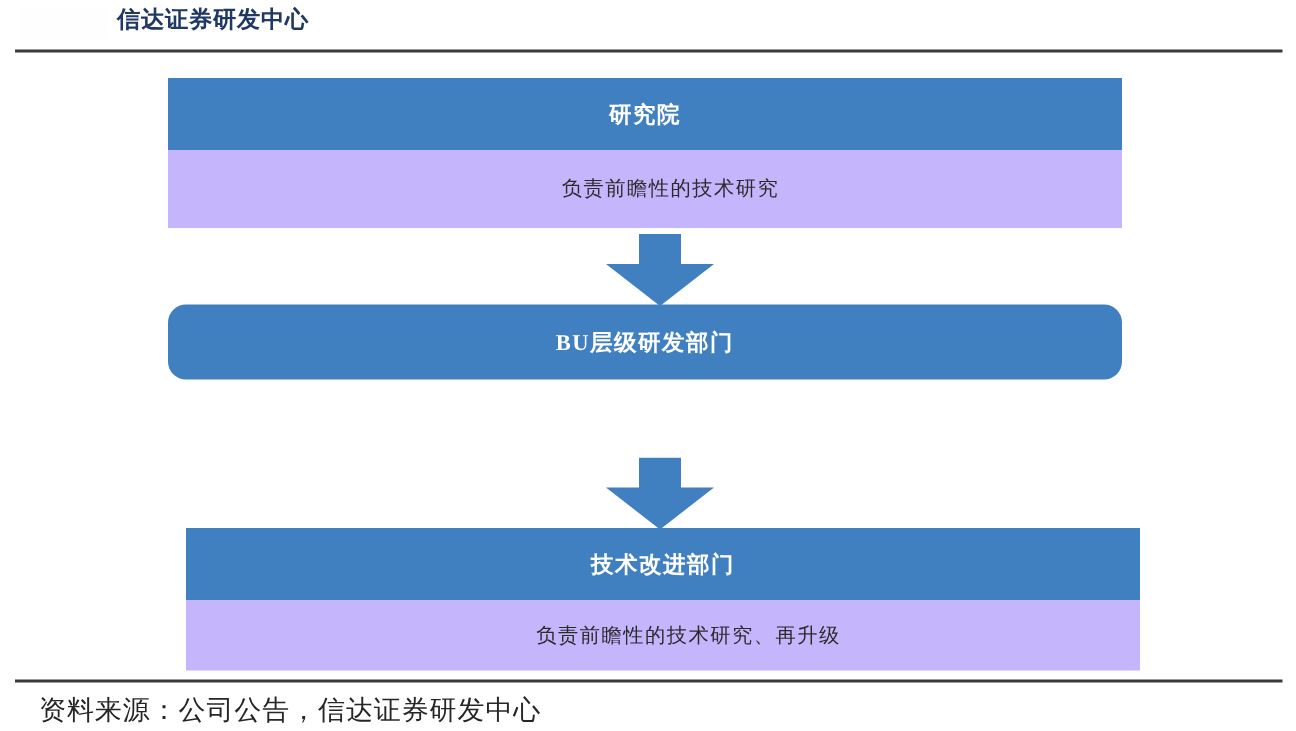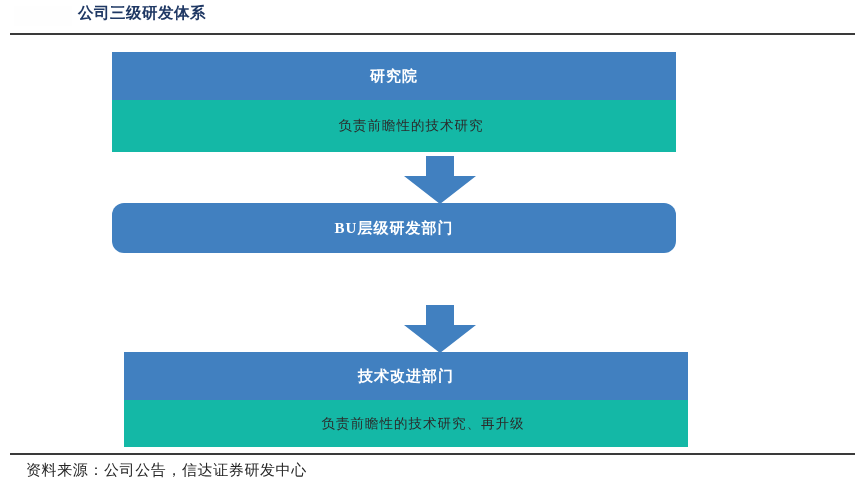--- a/index.html
+++ b/index.html
@@ -47,36 +47,36 @@
 
   
   #flow-diagram {
     position: absolute;
     left: 0; top: 36px;
     width: 864px; height: 414px;
   }
   .flow-box {
     position: absolute;
     left: 112px;
-    width: 564px;
+    width: 636px;
   }
   .flow-box-header {
     background: #4180c0;
     color: #ffffff;
     font-size: 15px;
     font-weight: bold;
     letter-spacing: 1px;
     display: flex;
     align-items: center;
     justify-content: center;
     box-sizing: border-box;
     font-family: "Liberation Serif", "DejaVu Serif", serif;
   }
   .flow-box-body {
-    background: #14b8a6;
+    background: #c4b5fd;
     color: #2b2b2b;
     font-size: 13.5px;
     letter-spacing: 1px;
     display: flex;
     align-items: center;
     justify-content: center;
     box-sizing: border-box;
     font-family: Liberation Mono, monospace;
     padding-left: 34px;
   }
@@ -113,34 +113,34 @@
   }
   #bottom-rule {
     position: absolute;
     left: 10px; top: 3px;
     width: 845px; height: 2px;
     background: #3a3a3a;
   }
   #source-note {
     position: absolute;
     left: 26px; top: 11px;
-    font-size: 15px;
+    font-size: 18px;
     color: #262626;
     letter-spacing: 0.6px;
     white-space: nowrap;
     font-family: "Liberation Serif", "DejaVu Serif", serif;
     text-align: center;
   }
 </style>
 </head>
 <body>
 
 <div id="header-area">
   <div id="watermark-logo"></div>
-  <div id="chart-title">公司三级研发体系</div>
+  <div id="chart-title">信达证券研发中心</div>
   <div id="top-rule"></div>
 </div>
 
 <div id="flow-diagram">
 
   <div class="flow-box" id="flow-box-1">
     <div class="flow-box-header">研究院</div>
     <div class="flow-box-body">负责前瞻性的技术研究</div>
   </div>
 

